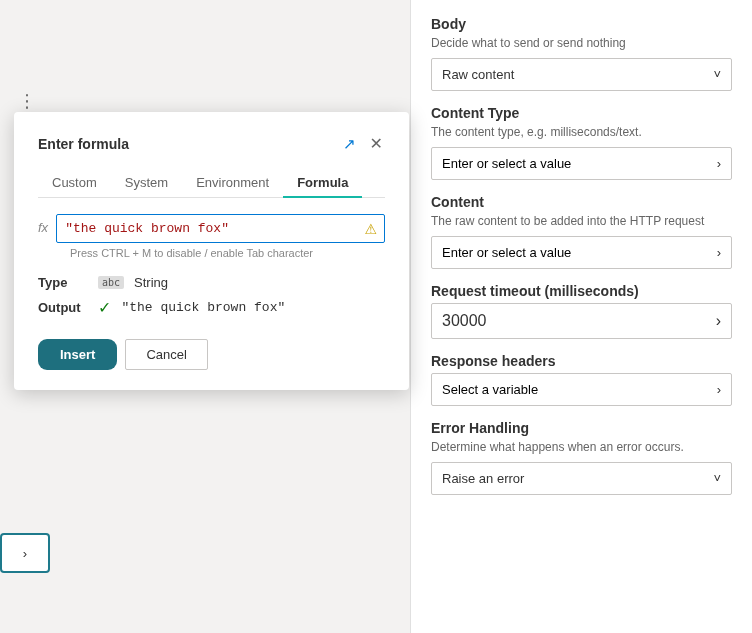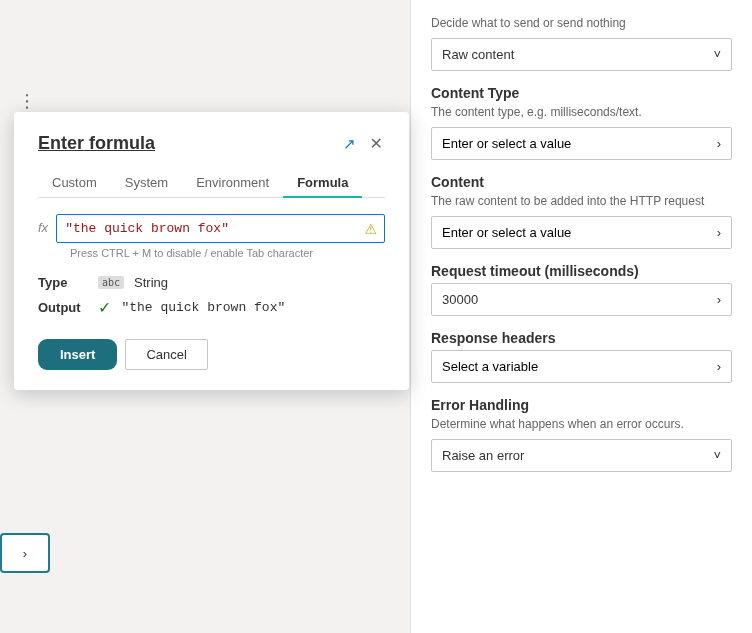--- a/index.html
+++ b/index.html
@@ -95,21 +95,21 @@
       align-items: center;
       justify-content: space-between;
       border: 1px solid #c8c6c4;
       border-radius: 2px;
       padding: 8px 10px;
       background: #fff;
       cursor: pointer;
     }
 
     .timeout-field span {
-      font-size: 13px;
+      font-size: 16px;
       color: #333;
     }
 
     
     .left-bg {
       position: absolute;
       top: 0;
       left: 0;
       width: 410px;
       bottom: 0;
@@ -154,24 +154,23 @@
     }
 
     .dialog-header {
       display: flex;
       align-items: center;
       justify-content: space-between;
       margin-bottom: 14px;
     }
 
     .dialog-title {
-      font-size: 18px;
+      font-size: 14px;
       font-weight: 600;
       color: #333;
-      text-decoration: underline;
     }
 
     .dialog-header-icons {
       display: flex;
       gap: 10px;
       align-items: center;
     }
 
     .icon-btn {
       background: none;
@@ -388,20 +387,21 @@
 
   <div class="dialog-actions">
     <button class="btn-insert">Insert</button>
     <button class="btn-cancel">Cancel</button>
   </div>
 </div>
 
 <div class="right-panel">
 
   <div class="field-section">
+    <div class="section-title">Body</div>
     <div class="section-subtitle">Decide what to send or send nothing</div>
     <div class="dropdown-field">
       <span>Raw content</span>
       <span class="dropdown-chevron">˅</span>
     </div>
   </div>
 
   <div class="field-section">
     <div class="section-title">Content Type</div>
     <div class="section-subtitle">The content type, e.g. milliseconds/text.</div>

